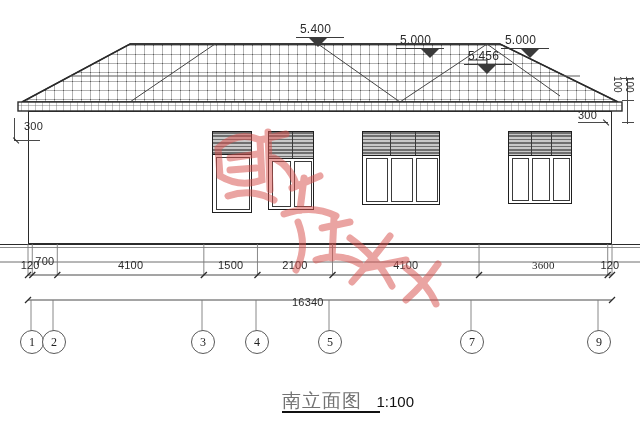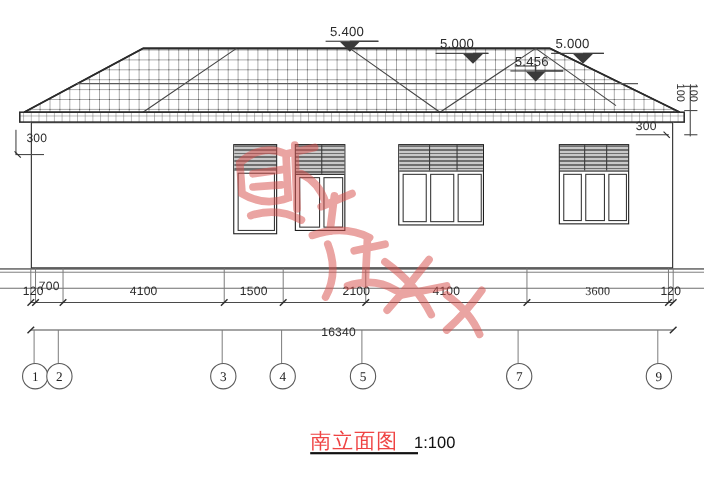--- a/index.html
+++ b/index.html
@@ -15,21 +15,21 @@
        background:#fff;display:flex;align-items:center;justify-content:center;
        font-size:12px;color:#222;font-family:"Liberation Serif",serif;}
   .elev-tri{position:absolute;width:0;height:0;border-left:9px solid transparent;
             border-right:9px solid transparent;border-top:9px solid #3a3a3a;}
   .elev-bar{position:absolute;height:1.2px;background:#3a3a3a;}
   .win{position:absolute;border:1.6px solid #1f1f1f;background:#fff;box-sizing:border-box;}
   .blind{position:absolute;left:0;right:0;top:0;background:
      repeating-linear-gradient(to bottom,#6f6f6f 0 1.5px,#c9c9c9 1.5px 3.4px);
      border-bottom:1.4px solid #1f1f1f;}
   .pane{position:absolute;border:1.2px solid #3a3a3a;background:#fff;box-sizing:border-box;}
-  .title{font-family:"DejaVu Sans",sans-serif;font-size:19px;color:#ef4444;letter-spacing:1px;}
+  .title{font-family:"DejaVu Sans",sans-serif;font-size:19px;color:#737373;letter-spacing:1px;}
   .scale{font-size:15px;color:#111;font-family:"Liberation Sans",sans-serif;}
   .arrowtick{position:absolute;width:8px;height:1.2px;background:#2b2b2b;transform:rotate(45deg);}
   .vtxt{position:absolute;font-size:10px;color:#2b2b2b;
         writing-mode:vertical-rl;text-orientation:mixed;white-space:nowrap;}
   #watermark{position:absolute;left:200px;top:118px;width:250px;height:190px;
       pointer-events:none;opacity:.62;}
   #roofsvg,#dimsvg{position:absolute;left:0;top:0;}
 </style>
 </head>
 <body>
@@ -167,21 +167,21 @@
       <line x1="256" y1="300" x2="256" y2="332" stroke="#7a7a7a" stroke-width="0.9"></line>
       <line x1="329" y1="300" x2="329" y2="332" stroke="#7a7a7a" stroke-width="0.9"></line>
       <line x1="471" y1="300" x2="471" y2="332" stroke="#7a7a7a" stroke-width="0.9"></line>
       <line x1="598" y1="300" x2="598" y2="332" stroke="#7a7a7a" stroke-width="0.9"></line>
     </svg>
   <div id="dimlabels">
       <div class="txt abs" style="left: 0px; top: 259px; transform: translateX(30.1444px) translateX(-50%);">120</div>
       <div class="txt abs" style="left: 0px; top: 255px; transform: translateX(44.798px) translateX(-50%);">700</div>
       <div class="txt abs" style="left: 0px; top: 259px; transform: translateX(130.575px) translateX(-50%);">4100</div>
       <div class="txt abs" style="left: 0px; top: 259px; transform: translateX(230.649px) translateX(-50%);">1500</div>
-      <div class="txt abs" style="left: 0px; top: 259px; transform: translateX(294.982px) translateX(-50%); margin-left: 29px;">2100</div>
+      <div class="txt abs" style="left: 0px; top: 259px; transform: translateX(294.982px) translateX(-50%);">2100</div>
       <div class="txt abs" style="left: 0px; top: 259px; transform: translateX(405.777px) translateX(-50%);">4100</div>
       <div class="txt abs" style="left: 0px; top: 259px; transform: translateX(543.378px) translateX(-50%); font-family: Liberation Serif, serif;">3600</div>
       <div class="txt abs" style="left: 0px; top: 259px; transform: translateX(609.856px) translateX(-50%);">120</div>
     </div>
 
   <div class="txt abs" style="left:292px;top:296px;">16340</div>
 
   <div id="bubbles">
       <div class="bub" style="left: 20px; top: 330px;">
         <span>1</span>

